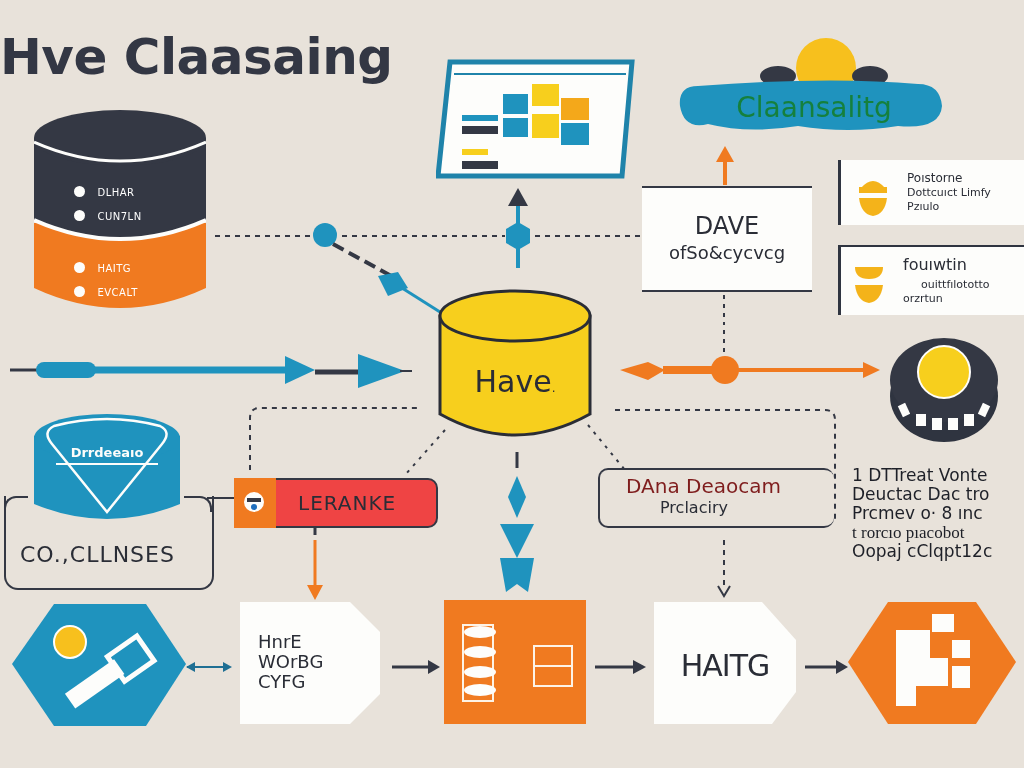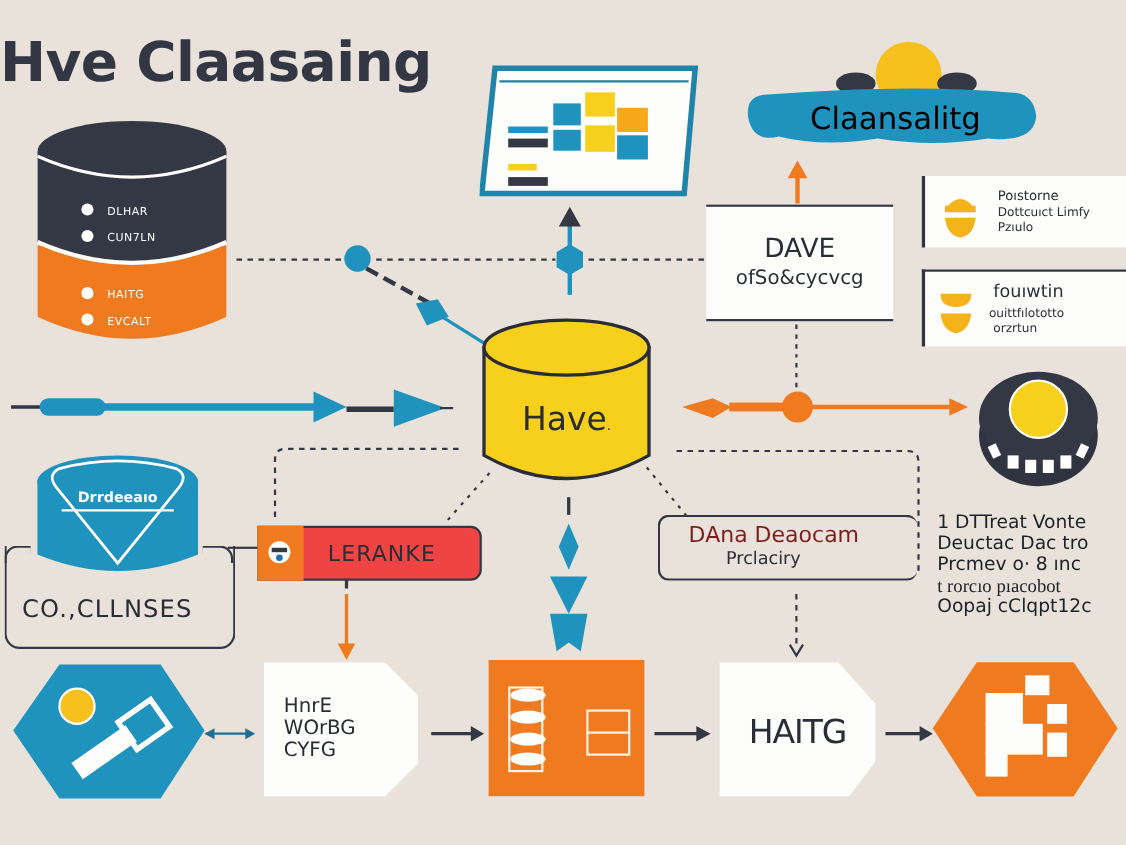--- a/index.html
+++ b/index.html
@@ -125,21 +125,21 @@
     <rect x="125" y="65" width="28" height="22" fill="#1f93be"></rect>
   </svg>
 
   <div class="abs" style="left:678px;top:34px;width:270px;height:100px;">
     <svg width="270" height="100" style="position:absolute;left:0;top:0">
       <circle cx="148" cy="34" r="30" fill="#f7c01d"></circle>
       <ellipse cx="100" cy="42" rx="18" ry="10" fill="#343844"></ellipse>
       <ellipse cx="192" cy="42" rx="18" ry="10" fill="#343844"></ellipse>
       <path d="M20 52 Q0 52 2 72 Q6 96 30 90 Q70 100 120 92 Q170 100 220 92 Q262 96 264 72 Q262 50 240 50 Q150 42 20 52 Z" fill="#1f93be"></path>
     </svg>
-    <div class="abs lbl" style="left:26px;top:57px;width:220px;text-align:center;color:#000000;font-size:28px;">Claansalitg</div>
+    <div class="abs lbl" style="left:26px;top:57px;width:220px;text-align:center;color:#15803d;font-size:28px;">Claansalitg</div>
   </div>
 
   <div class="abs card" style="left:642px;top:186px;width:170px;height:102px;border-left:none;border-top:2px solid #343844;border-bottom:2px solid #343844;">
     <div class="lbl" style="text-align:center;margin-top:24px;font-size:24px;color:#2a2d36;">DAVE</div>
     <div class="lbl" style="text-align:center;margin-top:2px;font-size:18px;color:#2a2d36;">ofSo&amp;cycvcg</div>
   </div>
 
   <div class="abs card" style="left:838px;top:160px;width:186px;height:65px;border-top:none;">
     <svg width="40" height="50" style="position:absolute;left:14px;top:8px">
       <path d="M6 20 Q18 6 30 20 Z" fill="#f4b31a"></path>
@@ -149,21 +149,21 @@
     <div class="abs smalltxt" style="left:66px;top:12px;">Poıstorne</div>
     <div class="abs smalltxt" style="left:66px;top:27px;font-size:11px;">Dottcuıct Limfy</div>
     <div class="abs smalltxt" style="left:66px;top:41px;font-size:11px;">Pzıulo</div>
   </div>
   <div class="abs card" style="left:838px;top:245px;width:186px;height:68px;">
     <svg width="40" height="50" style="position:absolute;left:12px;top:12px">
       <path d="M2 8 L30 8 Q30 20 16 20 Q2 20 2 8 Z" fill="#f4b31a"></path>
       <path d="M2 26 L30 26 Q28 42 16 44 Q4 42 2 26 Z" fill="#f4b31a"></path>
     </svg>
     <div class="abs smalltxt" style="left:62px;top:12px;font-size:16px;">fouıwtin</div>
-    <div class="abs smalltxt" style="left:58px;top:32px;font-size:11px;">ouittfılototto</div>
+    <div class="abs smalltxt" style="left:80px;top:32px;font-size:11px;">ouittfılototto</div>
     <div class="abs smalltxt" style="left:62px;top:46px;font-size:11px;">orzrtun</div>
   </div>
 
   <div class="abs" style="left:436px;top:286px;width:158px;height:158px;">
     <svg width="158" height="158" style="position:absolute;left:0;top:0">
       <path d="M4 30 L4 128 Q79 170 154 128 L154 30 Z" fill="#f7cf1d" stroke="#2a2d36" stroke-width="3"></path>
       <ellipse cx="79" cy="30" rx="75" ry="25" fill="#f7cf1d" stroke="#2a2d36" stroke-width="3"></ellipse>
     </svg>
     <div class="abs lbl" style="left:0;top:78px;width:158px;text-align:center;font-size:30px;color:#2a2d36;"><span>Have</span><span style="font-size:12px">.</span></div>
   </div>

